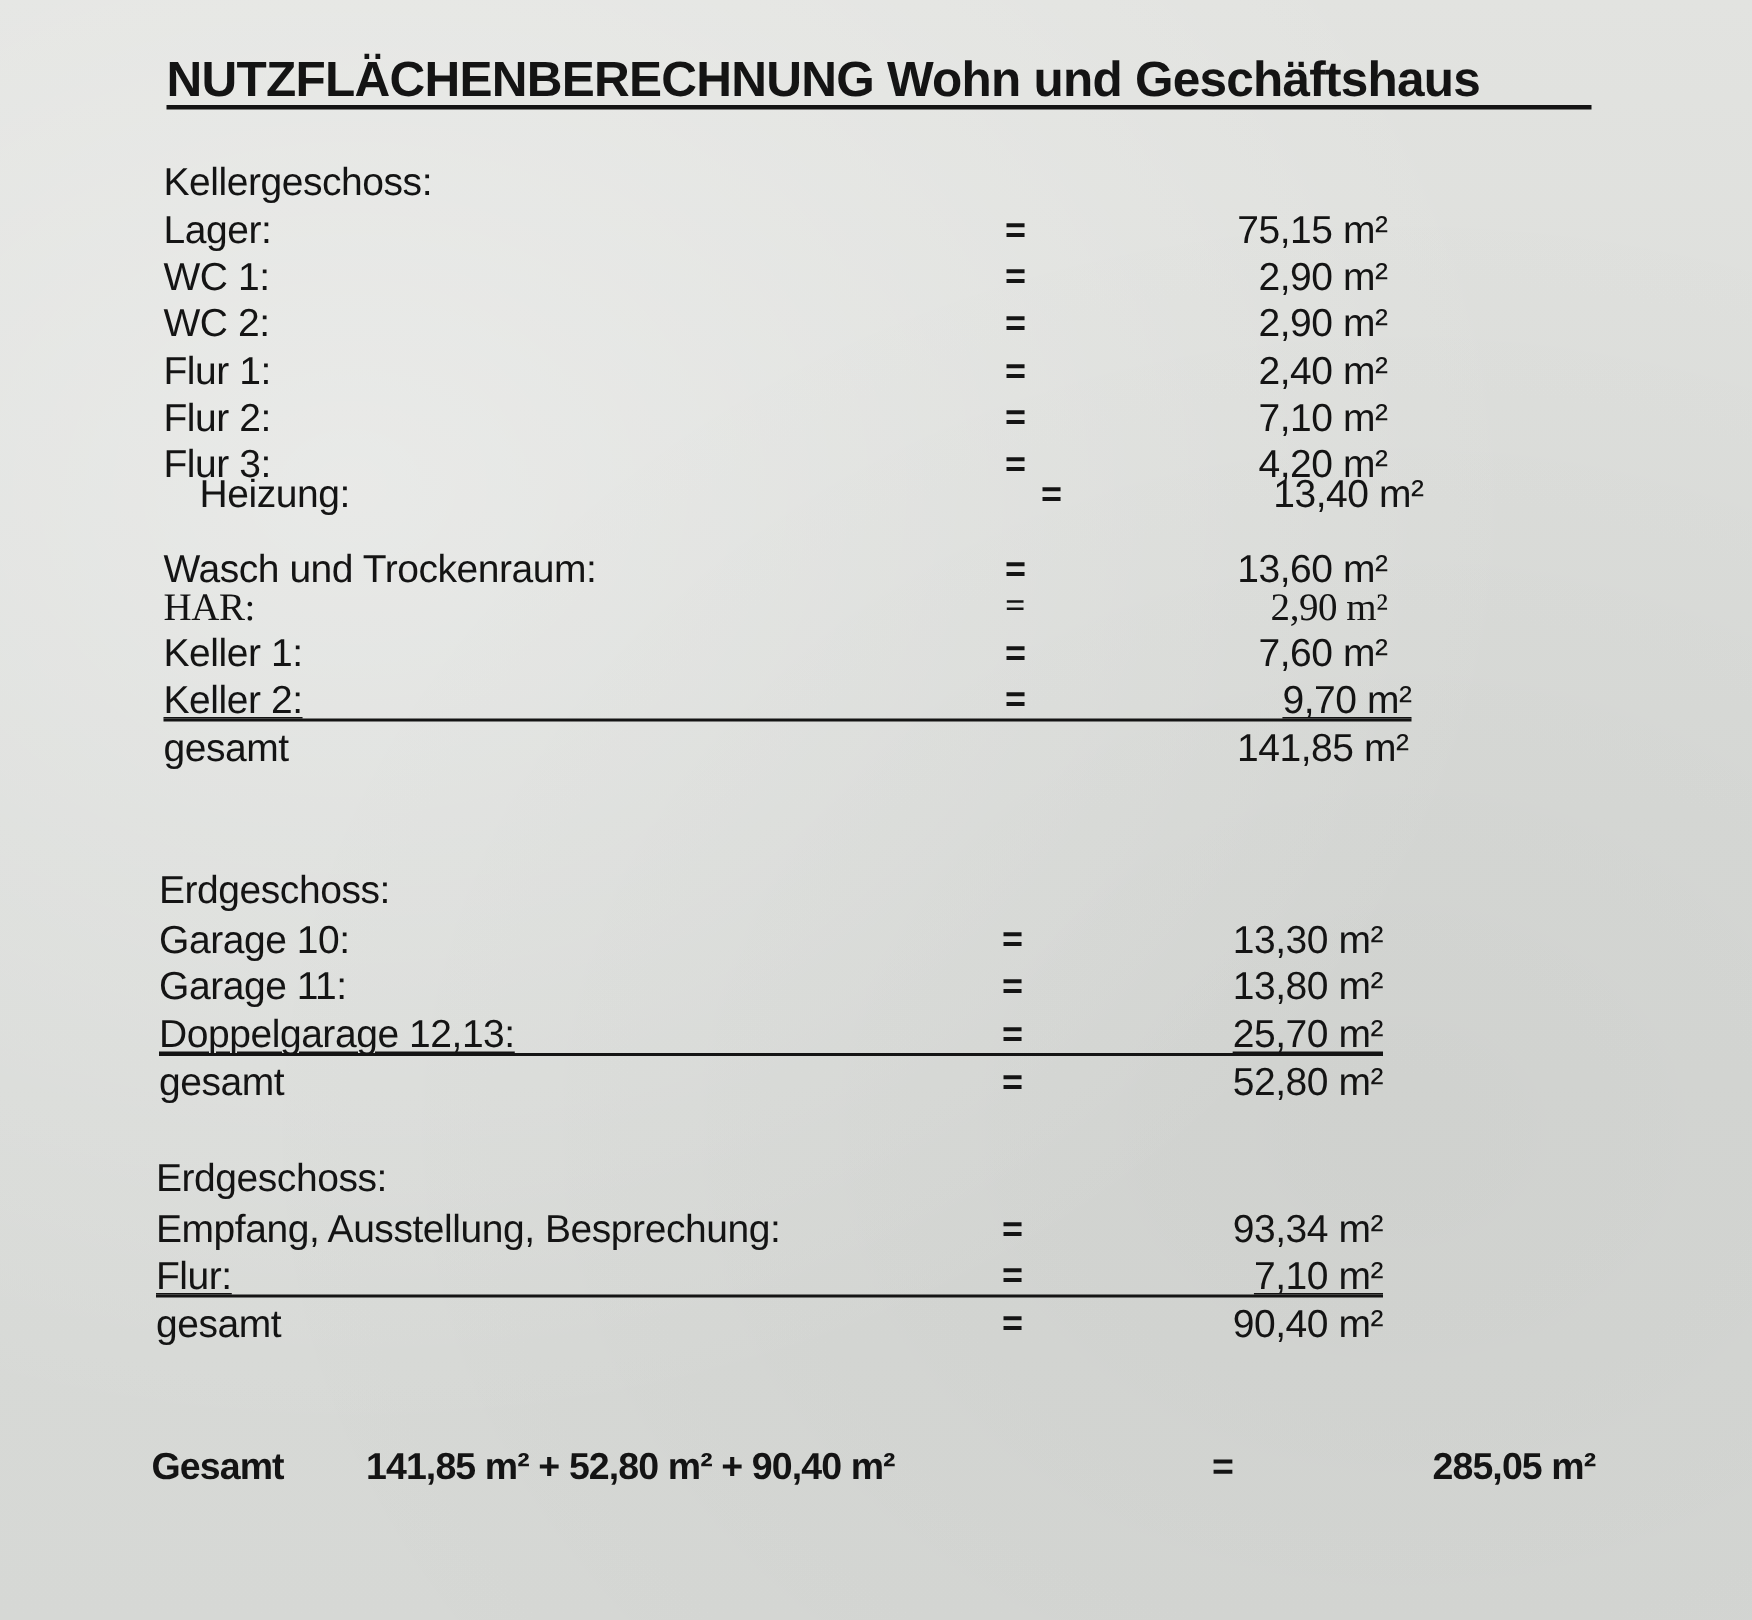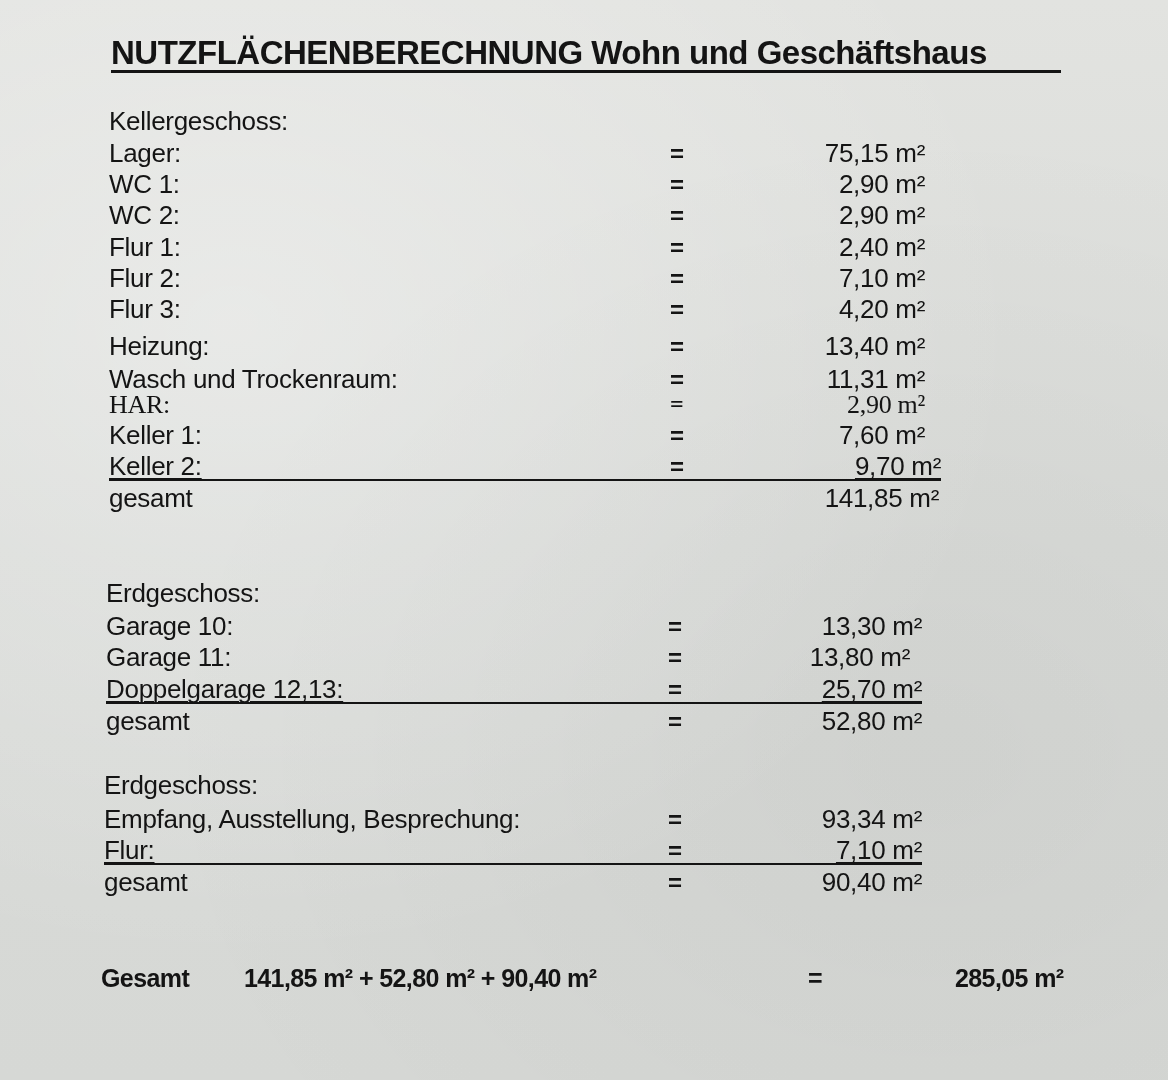--- a/index.html
+++ b/index.html
@@ -74,29 +74,29 @@
     <div class="row" style="top:157px;">
       <span class="label">Flur 2:</span>
       <span class="eq" style="left:561px;">=</span>
       <span class="val" style="right:24px;">7,10 m²</span>
     </div>
     <div class="row" style="top:188px;">
       <span class="label">Flur 3:</span>
       <span class="eq" style="left:561px;">=</span>
       <span class="val" style="right:24px;">4,20 m²</span>
     </div>
-    <div class="row" style="top:225px;">
+    <div class="row" style="top:208px;margin-left:24px;">
       <span class="label">Heizung:</span>
       <span class="eq" style="left:561px;">=</span>
       <span class="val" style="right:24px;">13,40 m²</span>
     </div>
     <div class="row" style="top:258px;">
       <span class="label">Wasch und Trockenraum:</span>
       <span class="eq" style="left:561px;">=</span>
-      <span class="val" style="right:24px;">11,31 m²</span>
+      <span class="val" style="right:24px;">13,60 m²</span>
     </div>
     <div class="row" style="top:283px;font-family:Liberation Serif, serif;">
       <span class="label">HAR:</span>
       <span class="eq" style="left:561px;">=</span>
       <span class="val" style="right:24px;">2,90 m²</span>
     </div>
     <div class="row" style="top:314px;">
       <span class="label">Keller 1:</span>
       <span class="eq" style="left:561px;">=</span>
       <span class="val" style="right:24px;">7,60 m²</span>
@@ -116,21 +116,21 @@
   <div class="section" style="left:106px; top:578px;">
     <div class="heading" style="top:0px;">Erdgeschoss:</div>
     <div class="row" style="top:33px;">
       <span class="label">Garage 10:</span>
       <span class="eq" style="left:562px;">=</span>
       <span class="val" style="right:24px;margin-left:28px;">13,30 m²</span>
     </div>
     <div class="row" style="top:64px;">
       <span class="label">Garage 11:</span>
       <span class="eq" style="left:562px;">=</span>
-      <span class="val" style="right:36px;margin-left:42px;">13,80 m²</span>
+      <span class="val" style="right:24px;margin-left:42px;">13,80 m²</span>
     </div>
     <div class="row" style="top:96px;">
       <span class="label u">Doppelgarage 12,13:</span>
       <span class="eq" style="left:562px;">=</span>
       <span class="val u" style="right:24px;">25,70 m²</span>
     </div>
     <div class="rule" style="left:0; top:124px; width:816px;"></div>
     <div class="row" style="top:128px;">
       <span class="label">gesamt</span>
       <span class="eq" style="left:562px;">=</span>

